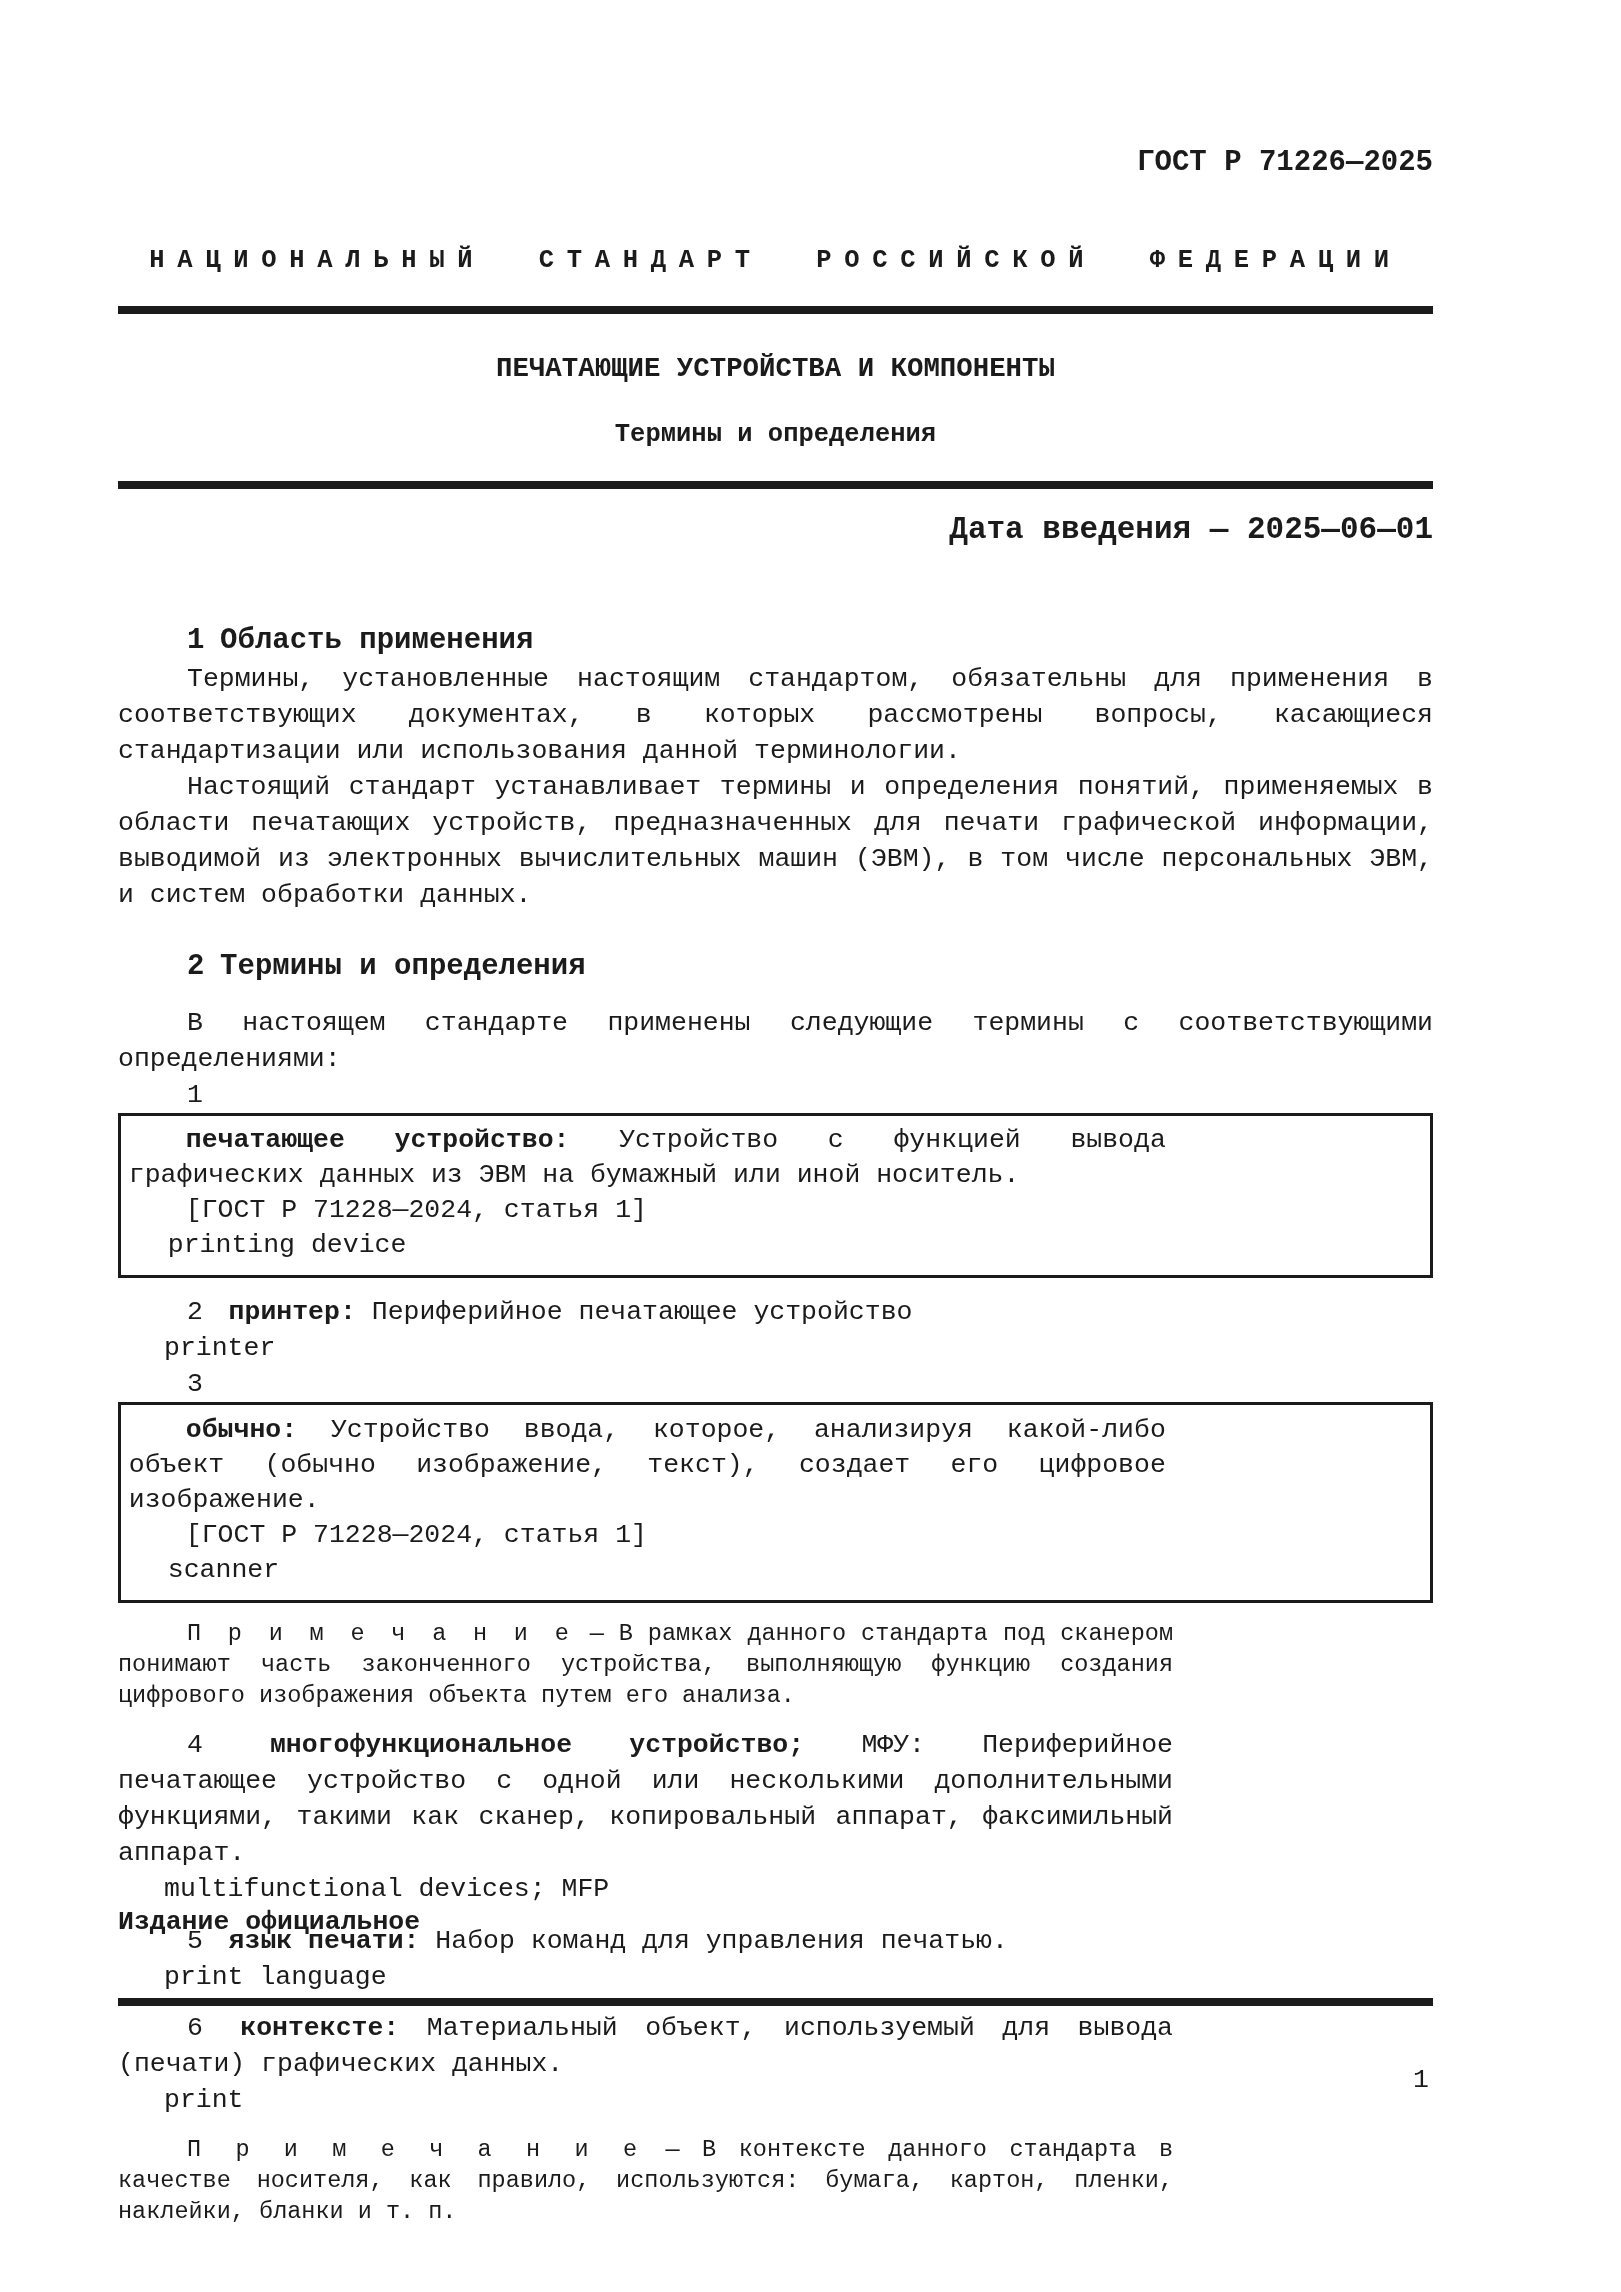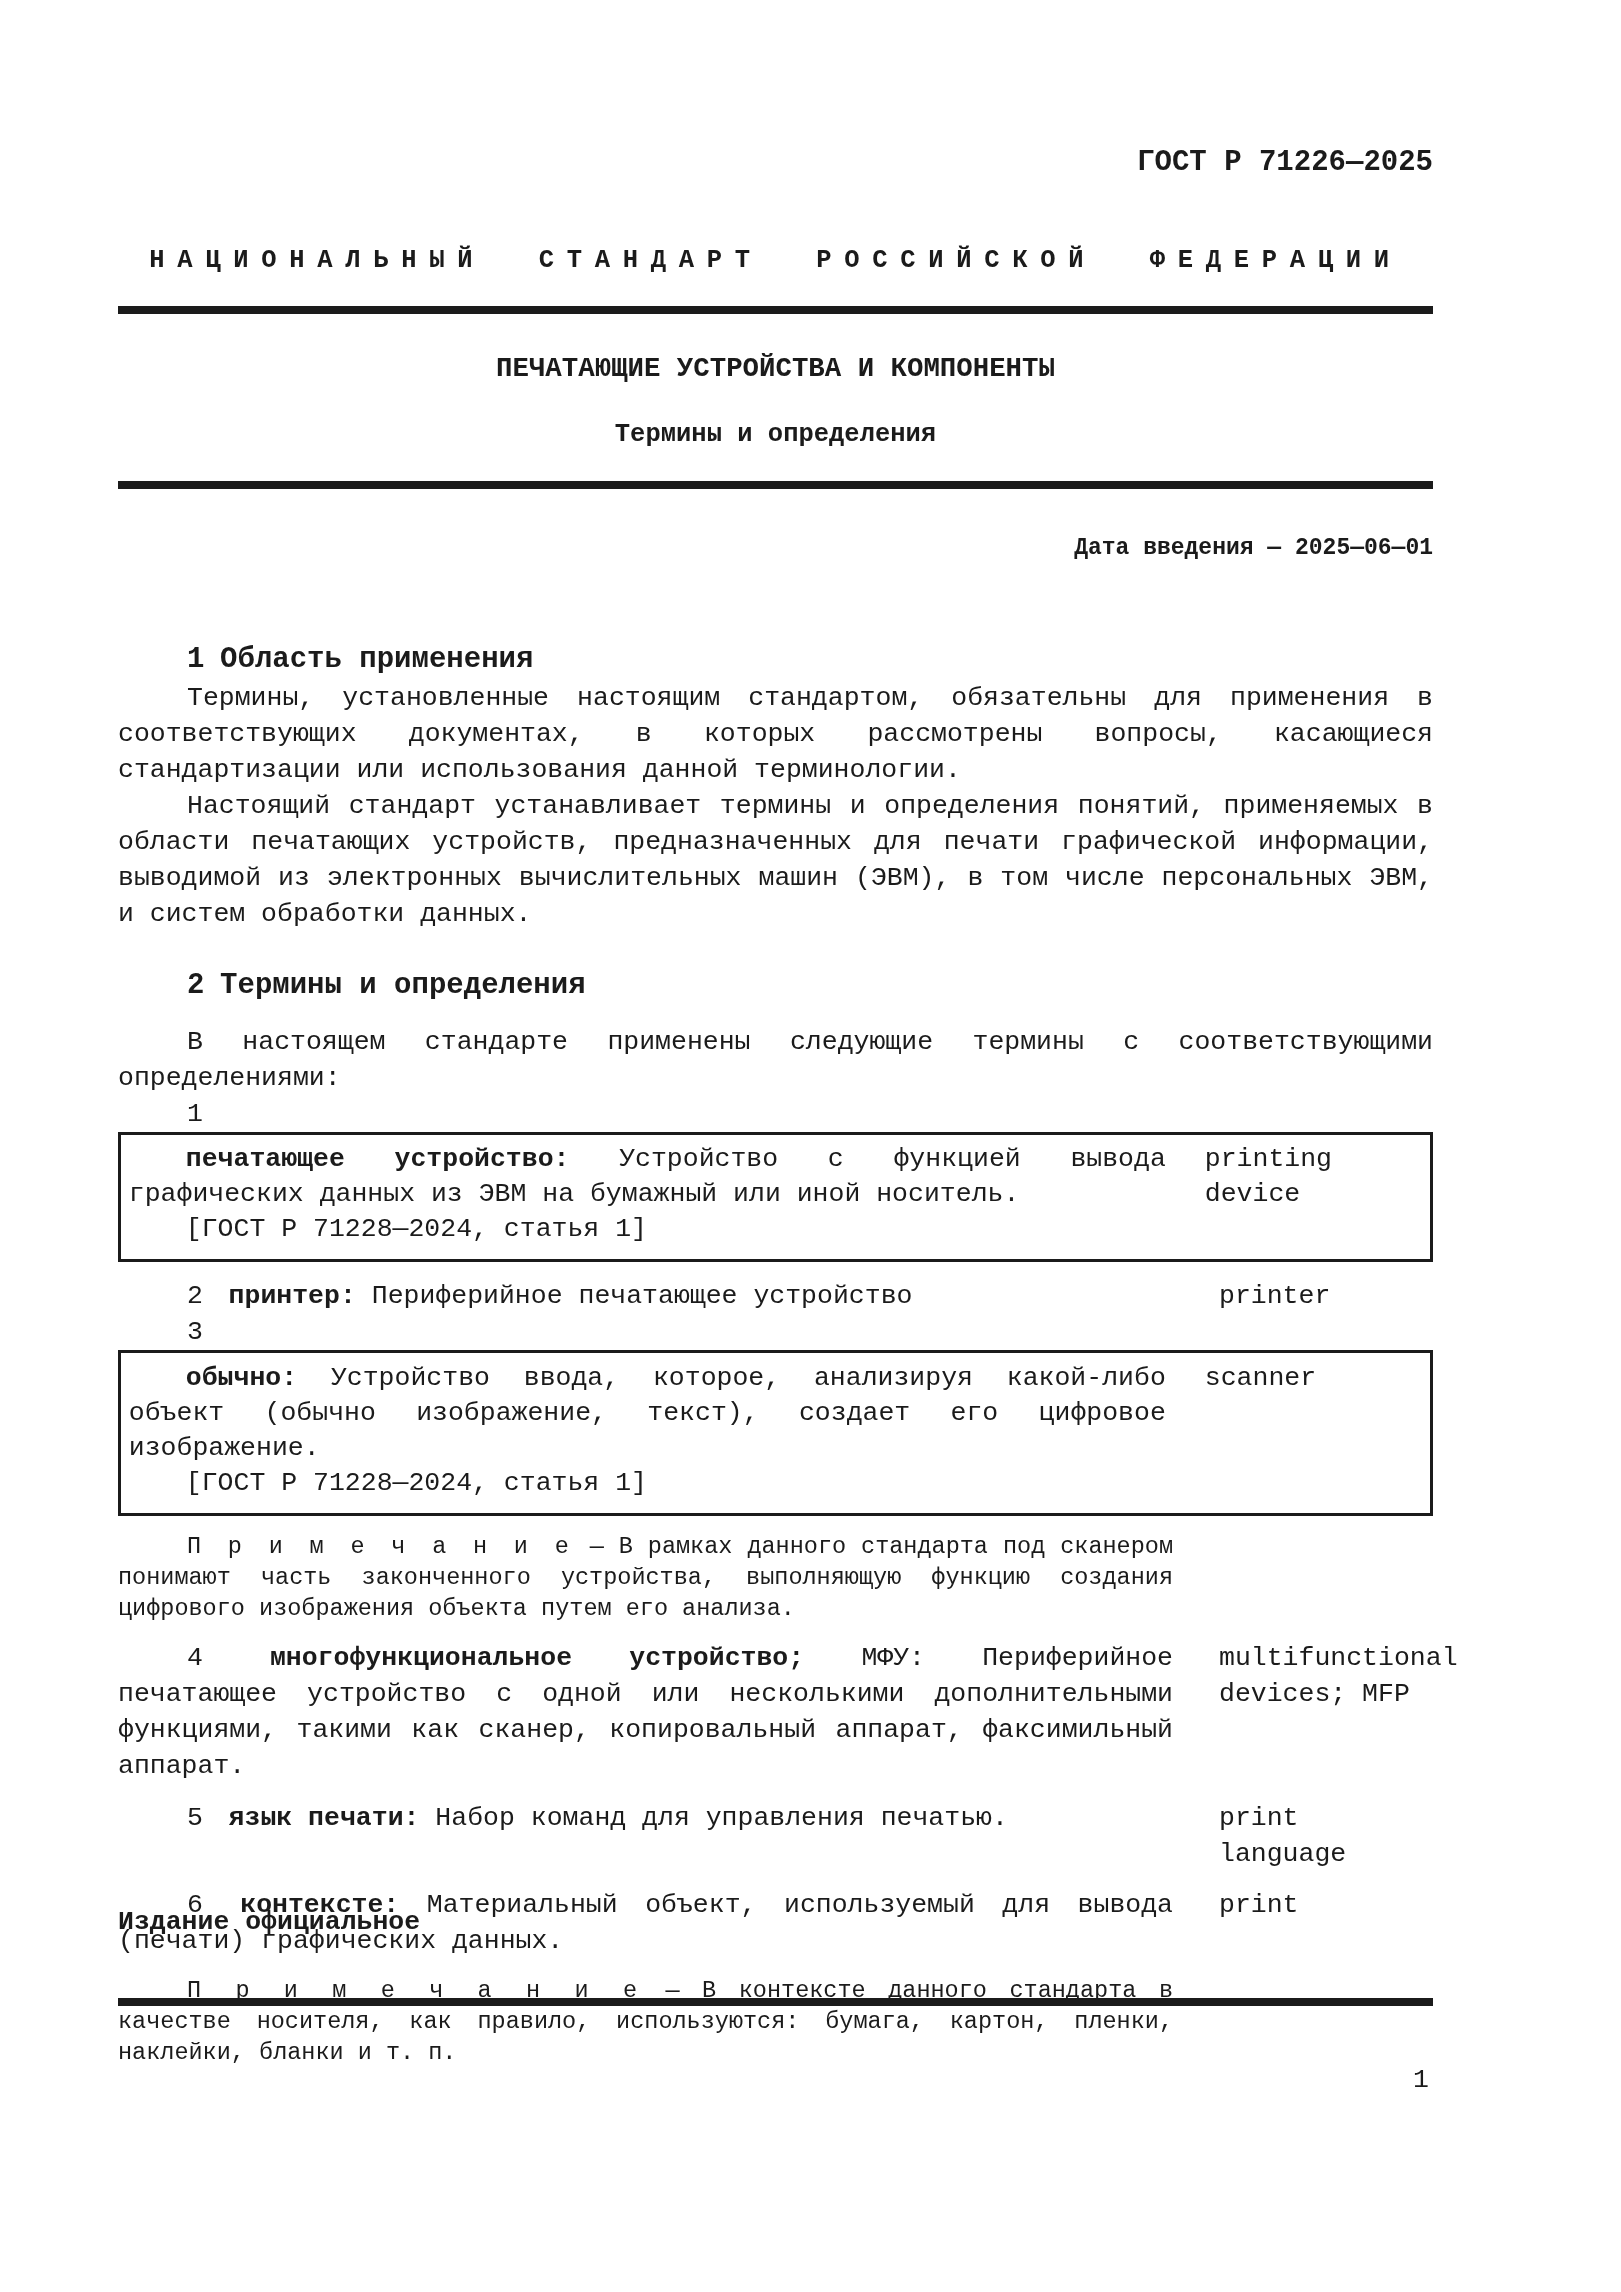--- a/index.html
+++ b/index.html
@@ -21,42 +21,42 @@
     margin-top:61px;text-align:center;font-weight:bold;
     font-size:25.5px;line-height:39px;letter-spacing:12.7px;word-spacing:25.5px;
     white-space:nowrap;
   }
   .rule{background:#1b1b1b;}
   .rule-1{margin-top:25.5px;height:8.8px;}
   .rule-2{margin-top:29px;height:7.8px;}
   .doc-title{margin-top:35px;text-align:center;font-weight:bold;font-size:27.4px;line-height:39px;}
   .doc-subtitle{margin-top:29px;text-align:center;font-weight:bold;font-size:25.5px;line-height:35px;}
   .doc-subtitle-en{margin-top:25.5px;text-align:center;font-size:25.5px;line-height:35px;}
-  .intro-date{margin-top:43px;text-align:right;font-weight:bold;font-size:23px;line-height:33px;}
+  .intro-date{margin-top:24px;text-align:right;font-weight:bold;font-size:31px;line-height:33px;}
   .sec-heading{
     font-size:29px;line-height:41px;font-weight:bold;
     margin:33px 0 0 69px;
   }
   .sec-heading.first{margin-top:74px;}
   .sec-heading .sec-num{margin-right:15.7px;}
   p.body-para{
     font-size:26.5px;line-height:36px;margin:0;
     text-align:justify;text-indent:69px;
   }
   p.body-para.intro{margin-top:17.6px;}
   .num-line{
     font-size:26.5px;line-height:36px;margin:0;text-indent:69px;
   }
   .term-box{
     border:3.9px solid #1b1b1b;
     padding:7.8px 7.8px 11.8px 7.8px;
     margin:0;
   }
   .term-block{margin-top:15.7px;}
-  .term-row{display:flex;}
+  .term-row{display:flex;flex-direction:column;}
   .term-main{
     width:1055px;flex:0 0 auto;
     font-size:26.5px;line-height:36px;text-align:justify;
   }
   .term-box .term-main{width:1037px;line-height:35px;}
   .term-para,.term-source{margin:0;text-indent:69px;}
   .term-box .term-para,.term-box .term-source{text-indent:57px;}
   .term-num-inline{margin-right:9.8px;}
   .term-en{
     flex:1 1 auto;margin-left:46px;

